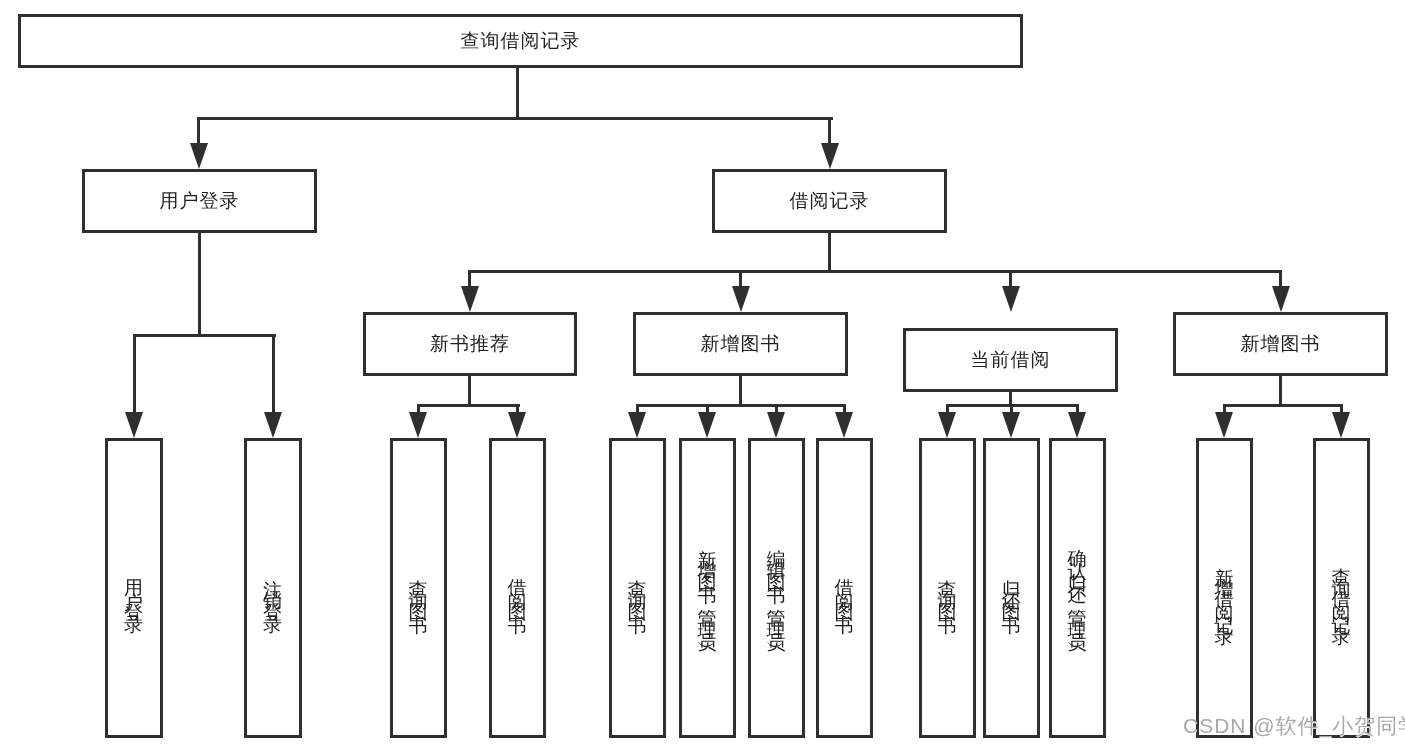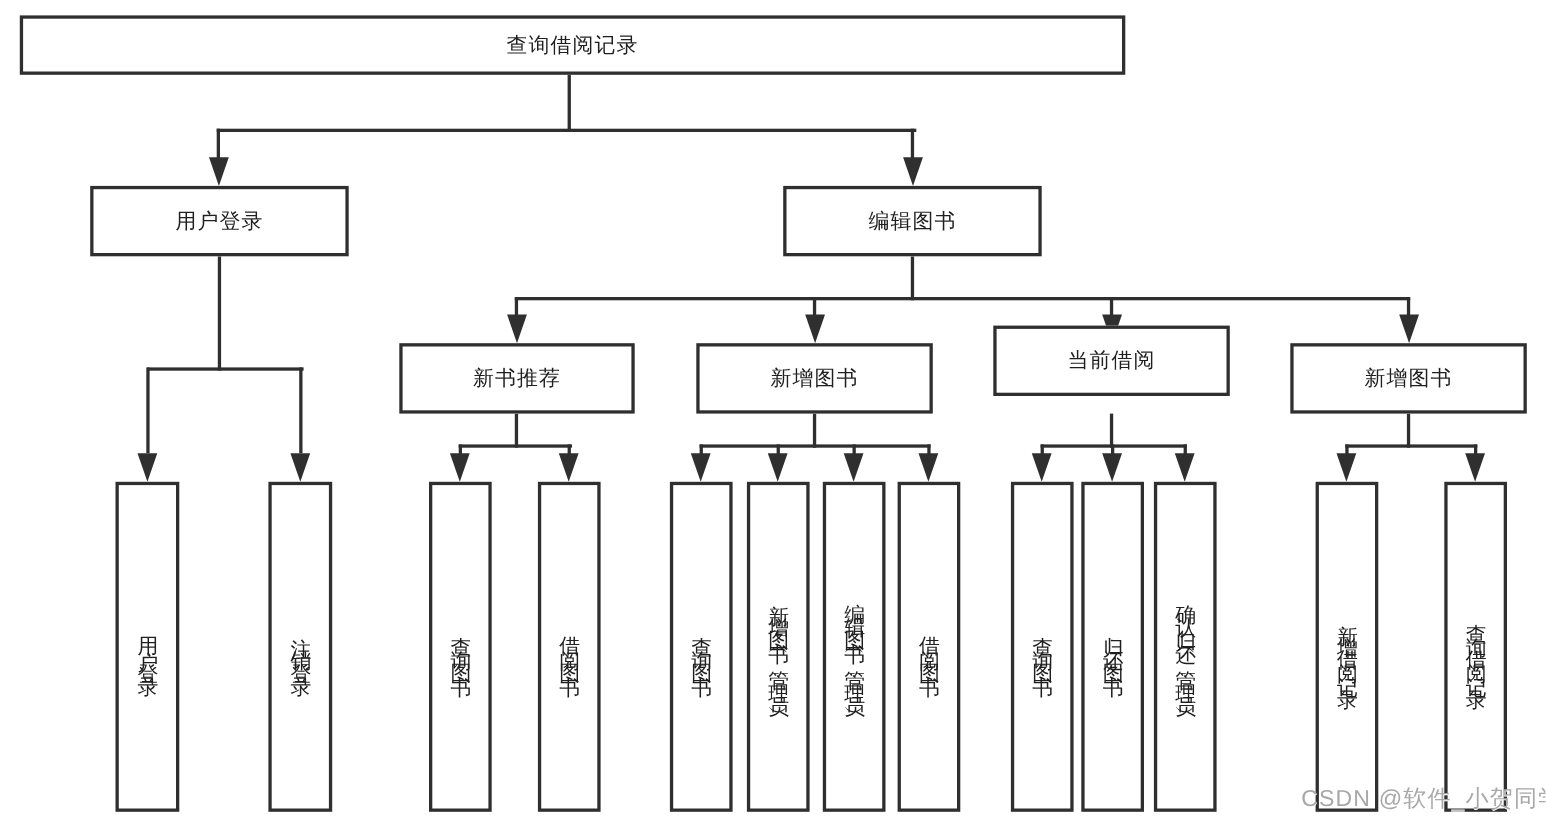--- a/index.html
+++ b/index.html
@@ -72,21 +72,21 @@
 
 <div class="ln" style="left:516px;top:66px;width:3px;height:54px;"></div>
 <div class="ln" style="left:197px;top:117px;width:636px;height:3px;"></div>
 <div class="ln" style="left:197px;top:117px;width:3px;height:32px;"></div>
 <div class="ar" style="left:190px;top:143px;"></div>
 <div class="ln" style="left:828px;top:117px;width:3px;height:32px;"></div>
 <div class="ar" style="left:821px;top:143px;"></div>
 
 <div class="hbox" style="left:82px;top:169px;width:235px;height:64px;">用户登录</div>
 
-<div class="hbox" style="left:712px;top:169px;width:235px;height:64px;">编辑图书</div>
+<div class="hbox" style="left:712px;top:169px;width:235px;height:64px;">借阅记录</div>
 
 <div class="ln" style="left:198px;top:233px;width:3px;height:104px;"></div>
 <div class="ln" style="left:134px;top:334px;width:142px;height:3px;"></div>
 <div class="ln" style="left:133px;top:334px;width:3px;height:78px;"></div>
 <div class="ar" style="left:125px;top:412px;"></div>
 <div class="ln" style="left:272px;top:334px;width:3px;height:78px;"></div>
 <div class="ar" style="left:264px;top:412px;"></div>
 
 <div class="ln" style="left:828px;top:233px;width:3px;height:40px;"></div>
 <div class="ln" style="left:468px;top:270px;width:814px;height:3px;"></div>
@@ -94,21 +94,21 @@
 <div class="ar" style="left:461px;top:286px;"></div>
 <div class="ln" style="left:739px;top:270px;width:3px;height:18px;"></div>
 <div class="ar" style="left:732px;top:286px;"></div>
 <div class="ln" style="left:1009px;top:270px;width:3px;height:18px;"></div>
 <div class="ar" style="left:1002px;top:286px;"></div>
 <div class="ln" style="left:1279px;top:270px;width:3px;height:18px;"></div>
 <div class="ar" style="left:1272px;top:286px;"></div>
 
 <div class="hbox" style="left:363px;top:312px;width:214px;height:64px;">新书推荐</div>
 <div class="hbox" style="left:633px;top:312px;width:215px;height:64px;">新增图书</div>
-<div class="hbox" style="left:903px;top:296px;width:215px;height:64px;">当前借阅</div>
+<div class="hbox" style="left:903px;top:328px;width:215px;height:64px;">当前借阅</div>
 <div class="hbox" style="left:1173px;top:312px;width:215px;height:64px;">新增图书</div>
 
 <div class="ln" style="left:468px;top:376px;width:3px;height:31px;"></div>
 <div class="ln" style="left:417px;top:404px;width:103px;height:3px;"></div>
 <div class="ln" style="left:417px;top:404px;width:3px;height:12px;"></div>
 <div class="ar" style="left:409px;top:412px;"></div>
 <div class="ln" style="left:516px;top:404px;width:3px;height:12px;"></div>
 <div class="ar" style="left:508px;top:412px;"></div>
 
 <div class="ln" style="left:739px;top:376px;width:3px;height:31px;"></div>

